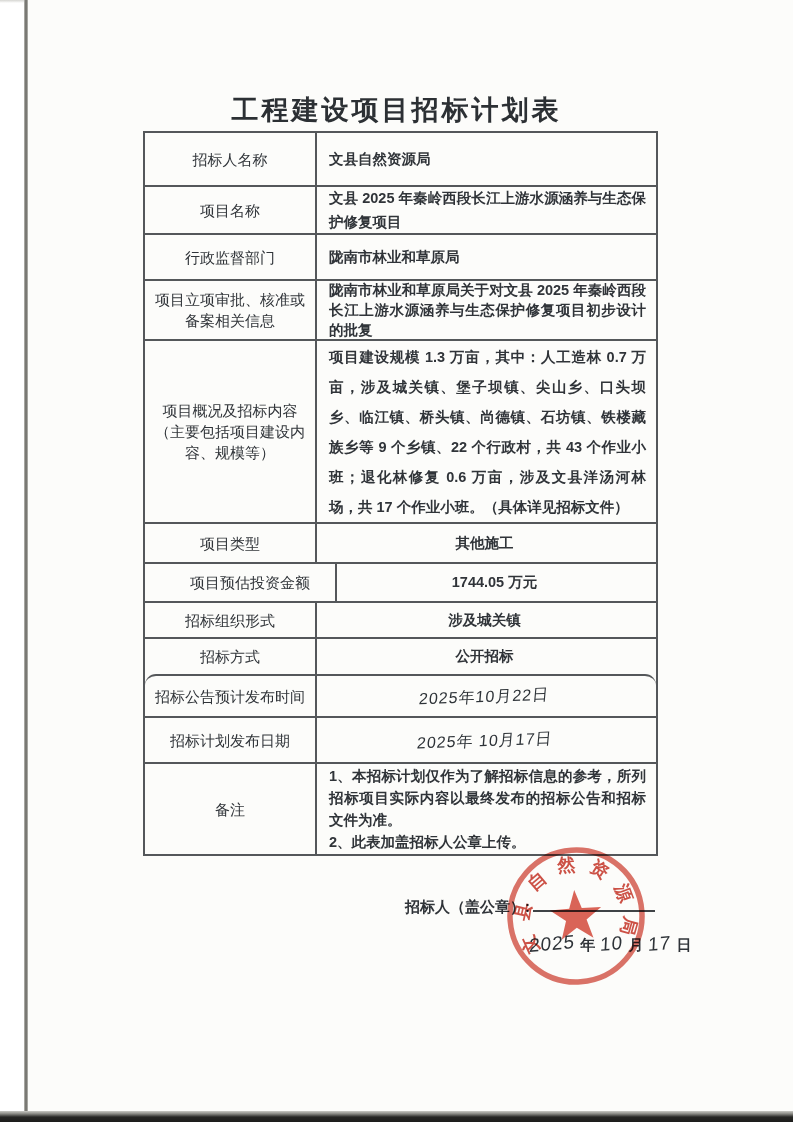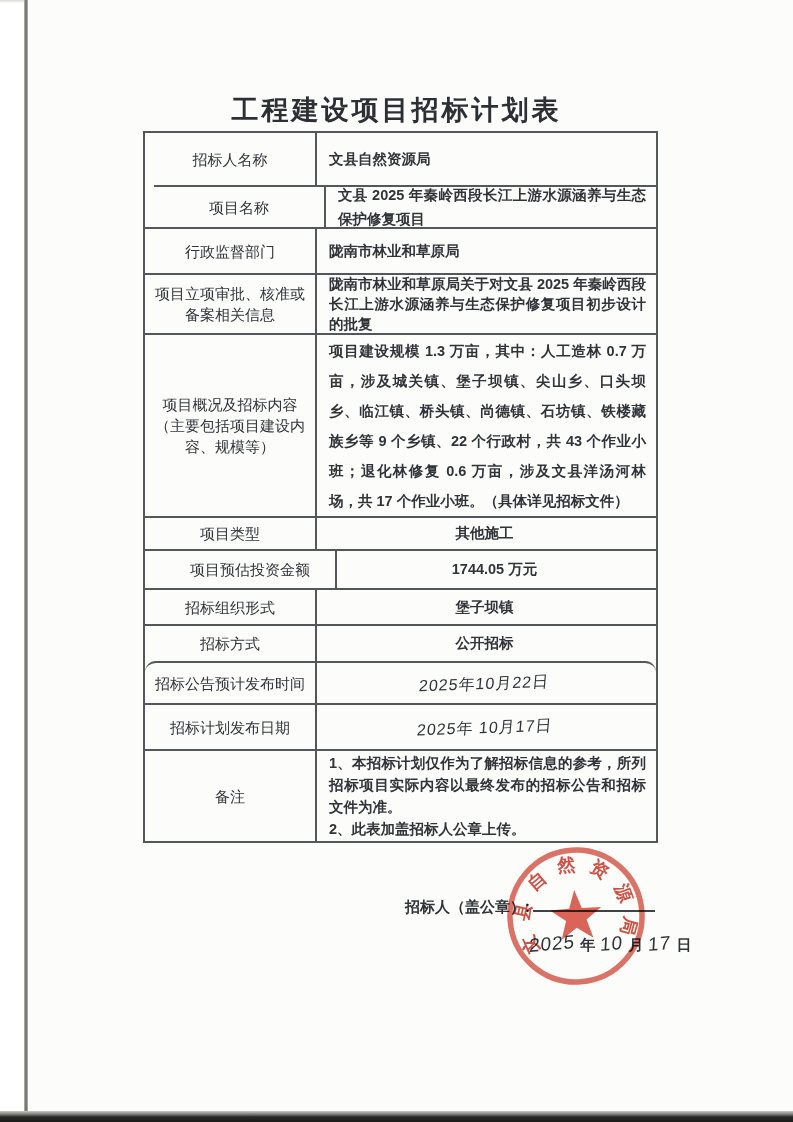--- a/index.html
+++ b/index.html
@@ -47,25 +47,25 @@
   .cell.value {
     flex: 1 1 auto;
     align-items: center;
     font-size: 14.5px; font-weight: 600; color: #303439;
     padding: 2px 10px 2px 12px;
     line-height: 21px;
     text-align: left;
   }
   .row.center .cell.value { justify-content: center; text-align: right; padding-left: 6px; }
   .r1  { height: 52px; }
-  .r2  { height: 42px; margin-left: 9px; }  .r2  .cell.value { line-height: 24px; text-align: justify; }
+  .r2  { height: 48px; }  .r2  .cell.value { line-height: 24px; text-align: justify; }
   .r3  { height: 46px; }
   .r4  { height: 60px; }  .r4  .cell.value { line-height: 20px; text-align: justify; padding-top: 0; padding-bottom: 0; }
   .r5  { height: 183px; } .r5  .cell.value { line-height: 30px; text-align: justify; }
-  .r6  { height: 33px; }
+  .r6  { height: 40px; }
   .r7  { height: 39px; padding-left: 20px; }
   .r8  { height: 36px; }
   .r9  { height: 37px; }
   .r10 { height: 42px; border-radius: 11px; }
   .r11 { height: 46px; }
   .r12 { height: 92px; }  .r12 .cell.value { line-height: 22px; white-space: pre-line; text-align: justify; }
   .hw-text {
     font-weight: 400; color: #2e3338; font-size: 16px;
     transform: rotate(-2deg) skewX(-7deg);
     letter-spacing: 1px;
@@ -118,21 +118,21 @@
   <div class="row r6 center">
     <div class="cell label">项目类型</div>
     <div class="cell value">其他施工</div>
   </div>
   <div class="row r7 center">
     <div class="cell label">项目预估投资金额</div>
     <div class="cell value">1744.05 万元</div>
   </div>
   <div class="row r8 center">
     <div class="cell label">招标组织形式</div>
-    <div class="cell value">堡子坝镇</div>
+    <div class="cell value">涉及城关镇</div>
   </div>
   <div class="row r9 center">
     <div class="cell label">招标方式</div>
     <div class="cell value">公开招标</div>
   </div>
   <div class="row r10 center">
     <div class="cell label">招标公告预计发布时间</div>
     <div class="cell value">
         <span class="hw-text">2025年10月22日</span>
       </div>

